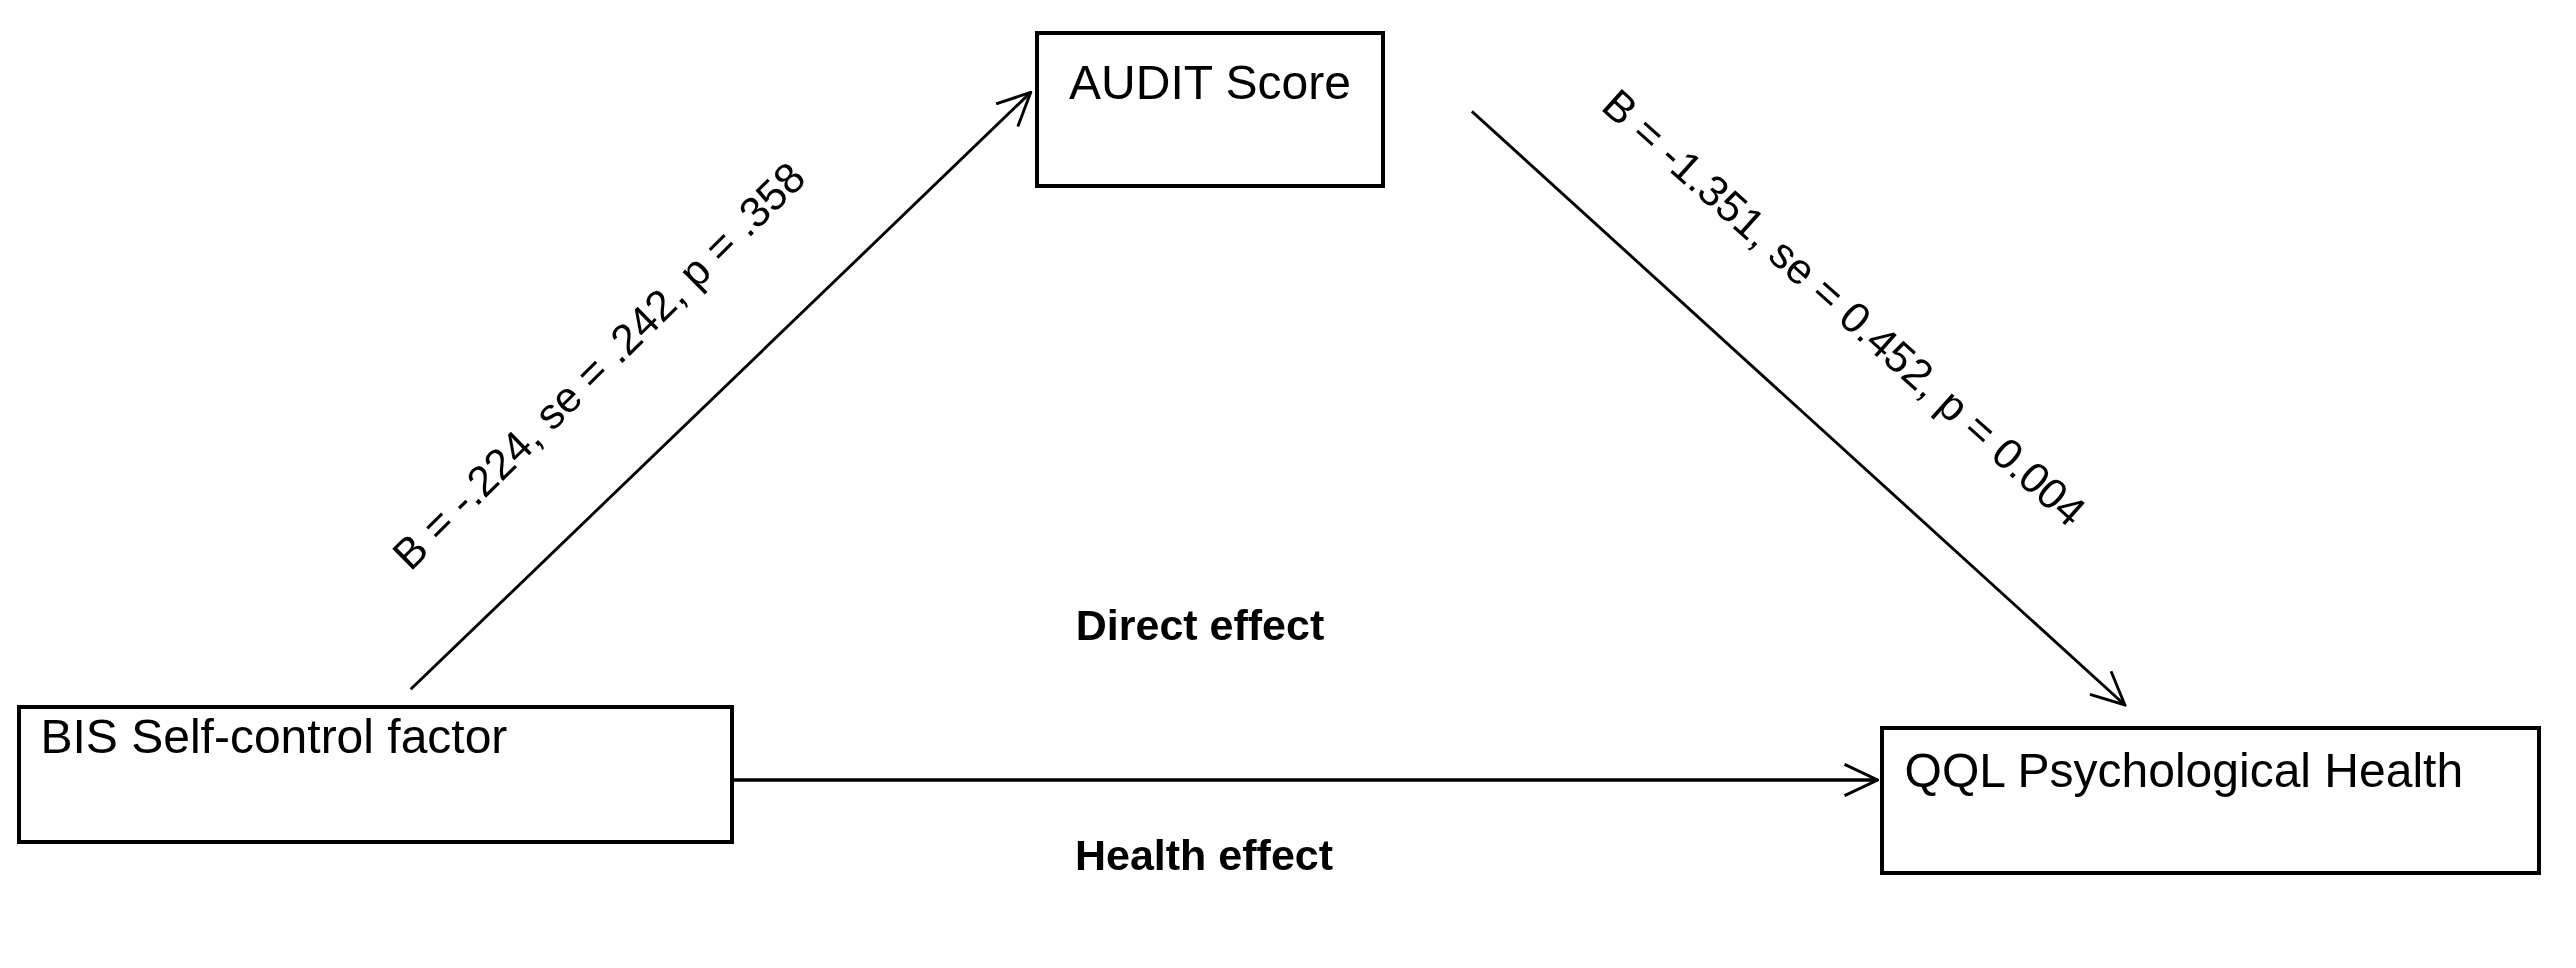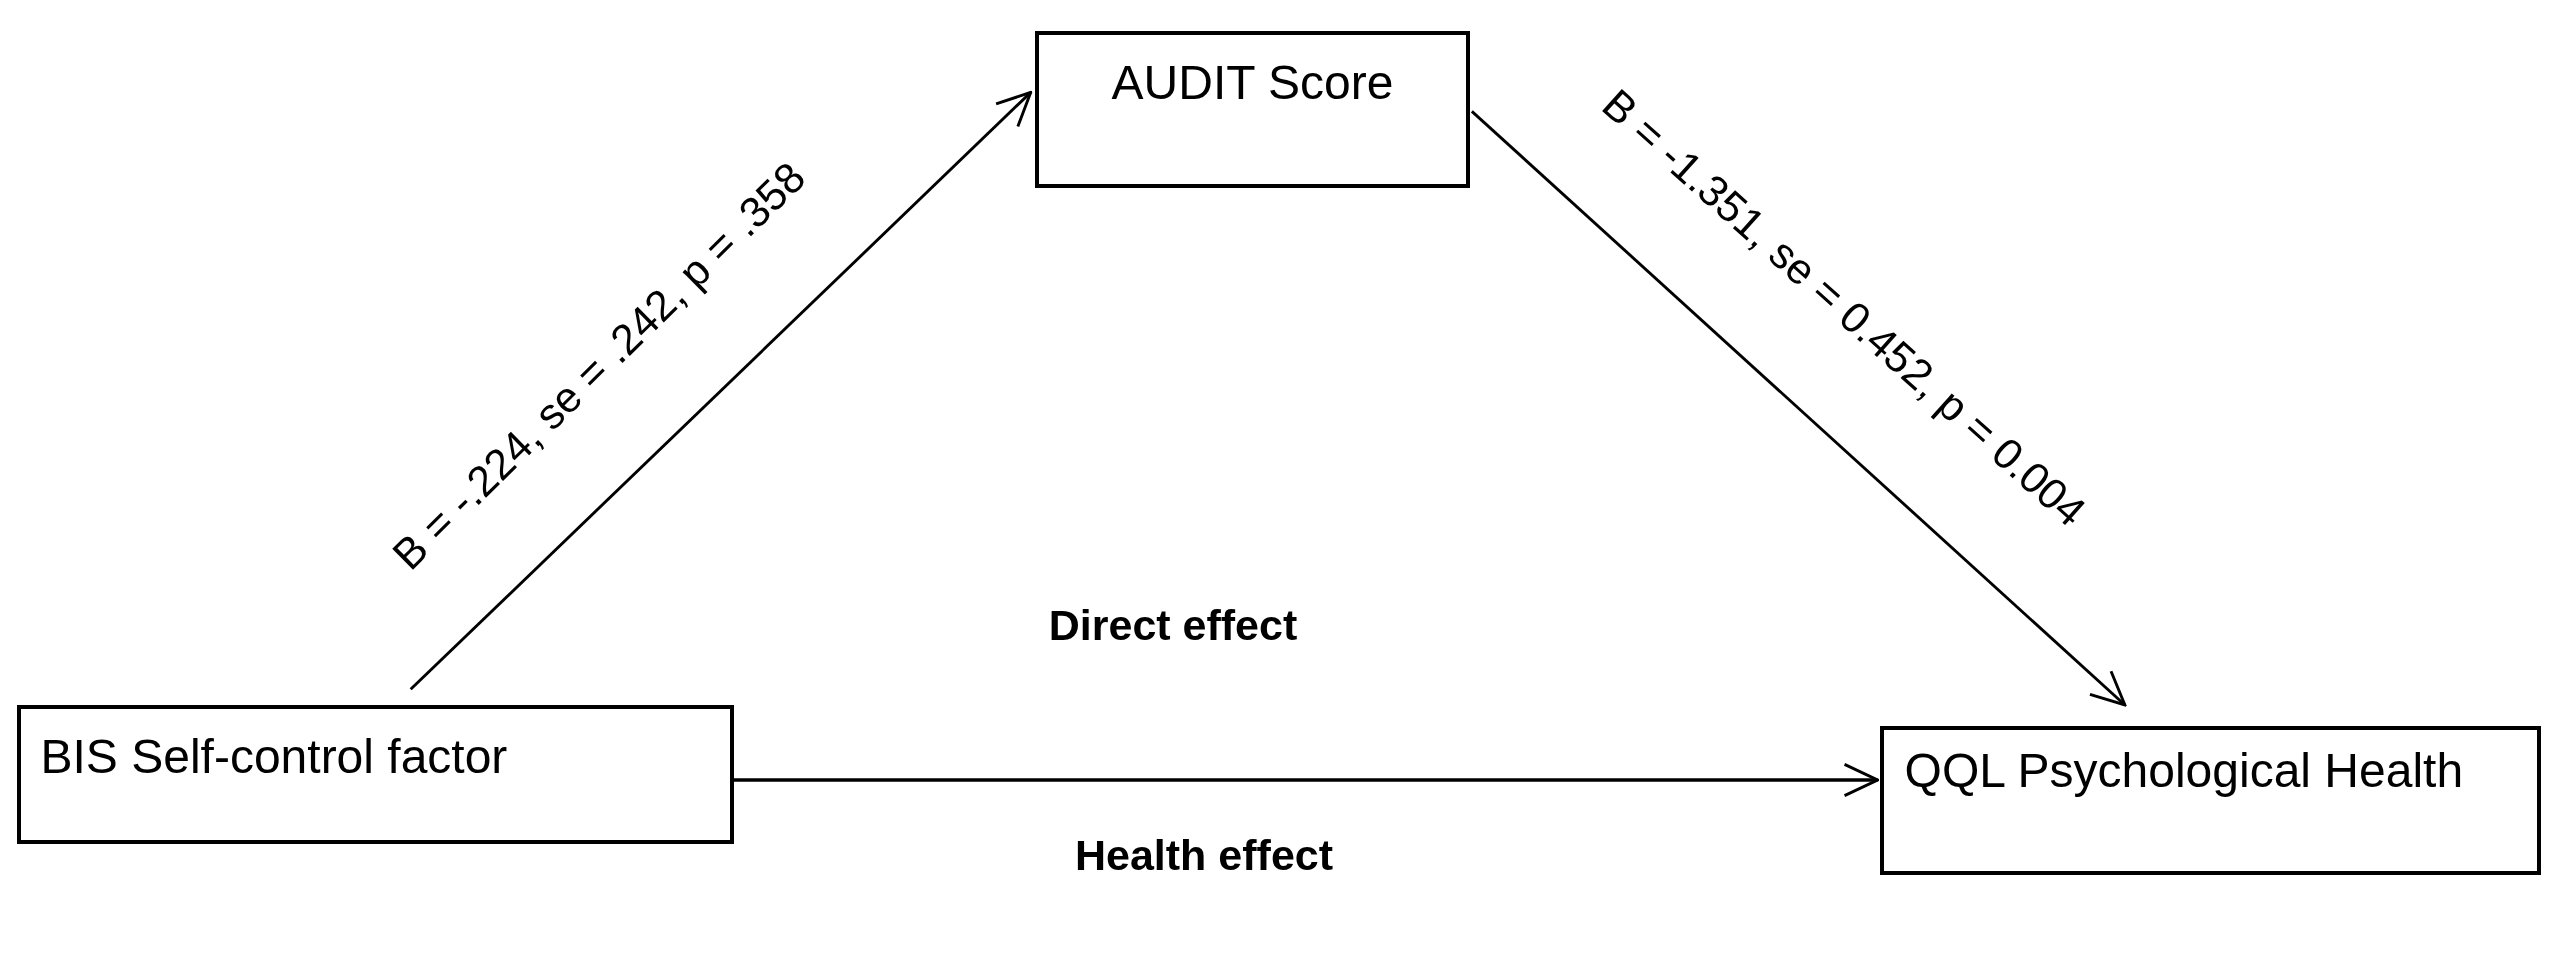--- a/index.html
+++ b/index.html
@@ -26,29 +26,28 @@
     position: absolute;
     border: 4.1px solid #000000;
     background: #ffffff;
     box-sizing: border-box;
     font-size: 48px;
     line-height: 1.15;
     white-space: nowrap;
   }
   .node-mediator {
     left: 1035px; top: 31px;
-    width: 435px; height: 157px;
+    width: 350px; height: 157px;
     text-align: center;
     padding-top: 20px;
   }
   .node-predictor {
     left: 16.5px; top: 705px;
     width: 717px; height: 139px;
     padding-left: 20px;
-    padding-top: 20px;
   }
   .node-outcome {
     left: 1880px; top: 726px;
     width: 661px; height: 149px;
     padding-left: 20.6px;
     padding-top: 13px;
   }
   .path-label {
     position: absolute;
     font-size: 43px;
@@ -65,21 +64,21 @@
   .effect-block {
     position: absolute;
     transform: translateX(-50%);
     text-align: center;
     font-weight: bold;
     font-size: 43px;
     line-height: 66px;
     white-space: nowrap;
   }
   .effect-direct {
-    left: 1173px; top: 592px;
+    left: 1200px; top: 592px;
   }
   .effect-total {
     left: 1204px; top: 823px;
     line-height: 65px;
   }
 </style>
 </head>
 <body>
 
 <div class="canvas">

